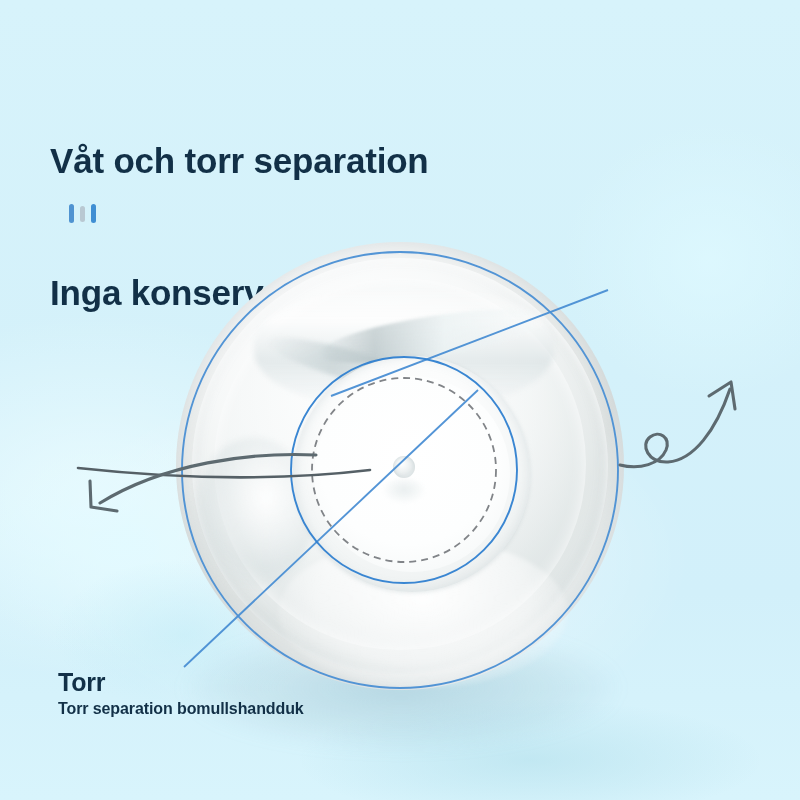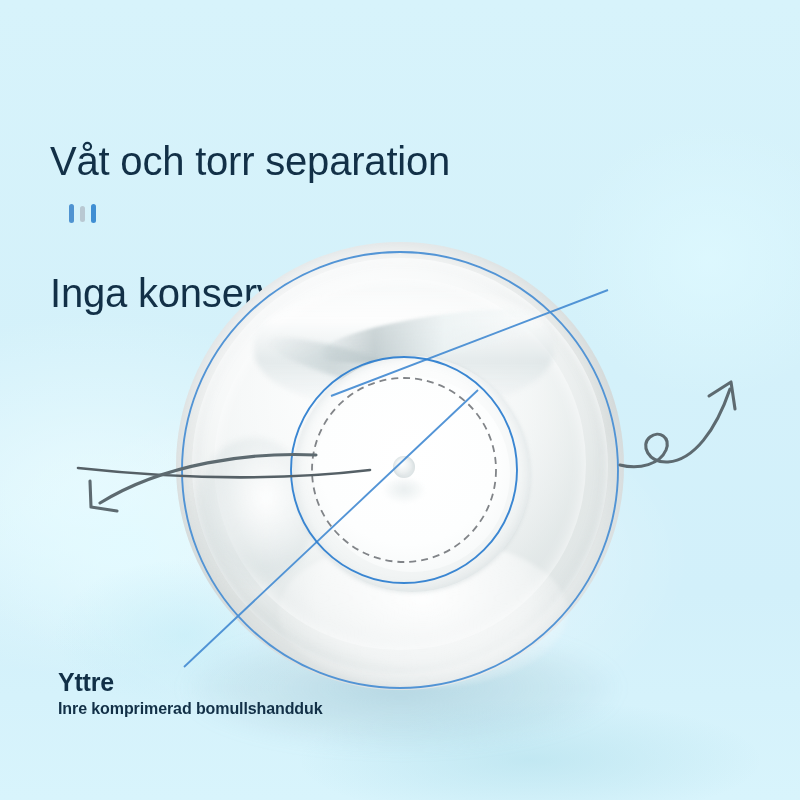--- a/index.html
+++ b/index.html
@@ -55,22 +55,22 @@
     width: 300px; height: 280px;
     background: radial-gradient(ellipse at 50% 50%, rgba(222,249,255,0.8) 0%, rgba(222,249,255,0) 70%);
   }
 
   
   .headline {
     position: absolute;
     left: 50px;
     top: 51px;
     color: #123047;
-    font-weight: normal;
-    font-size: 40px;
+    font-weight: bold;
+    font-size: 35px;
     line-height: 44px;
     letter-spacing: -0.2px;
     white-space: pre;
   }
   .headline .l1, .headline .l2 { display: block; }
 
   
   .bars-mark {
     position: absolute;
     left: 69px;
@@ -295,17 +295,17 @@
       <path d="M 620 465 C 640 470, 660 464, 666 450
                C 671 437, 659 430, 650 437
                C 640 445, 648 463, 668 462
                C 694 460, 716 430, 730 389" fill="none" stroke="#5d6a70" stroke-width="3.1" stroke-linecap="round" stroke-linejoin="round"></path>
       <path d="M 731 382 L 709 396 M 731 382 L 735 409" fill="none" stroke="#5d6a70" stroke-width="3.1" stroke-linecap="round" stroke-linejoin="round"></path>
     </g>
   </svg>
 
 
   <div class="label label-inner">
-    <span class="title">Yttre</span>
-    <span class="sub">Inre komprimerad bomullshandduk</span>
+    <span class="title">Torr</span>
+    <span class="sub">Torr separation bomullshandduk</span>
   </div>
 
 </div>
 
 </body></html>

